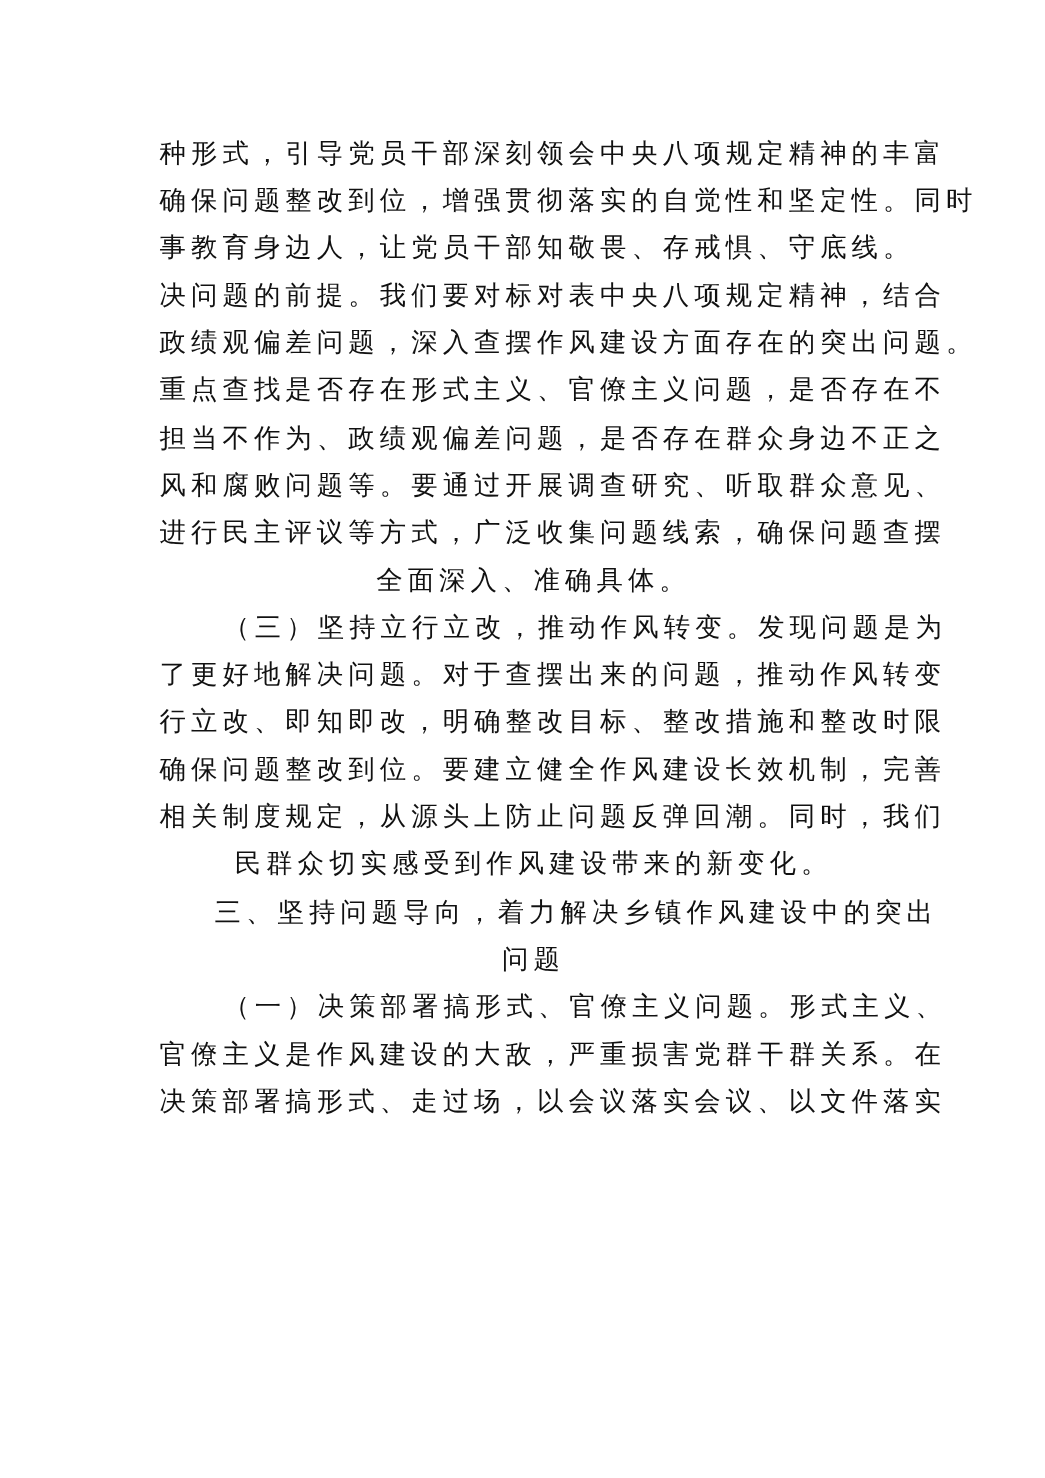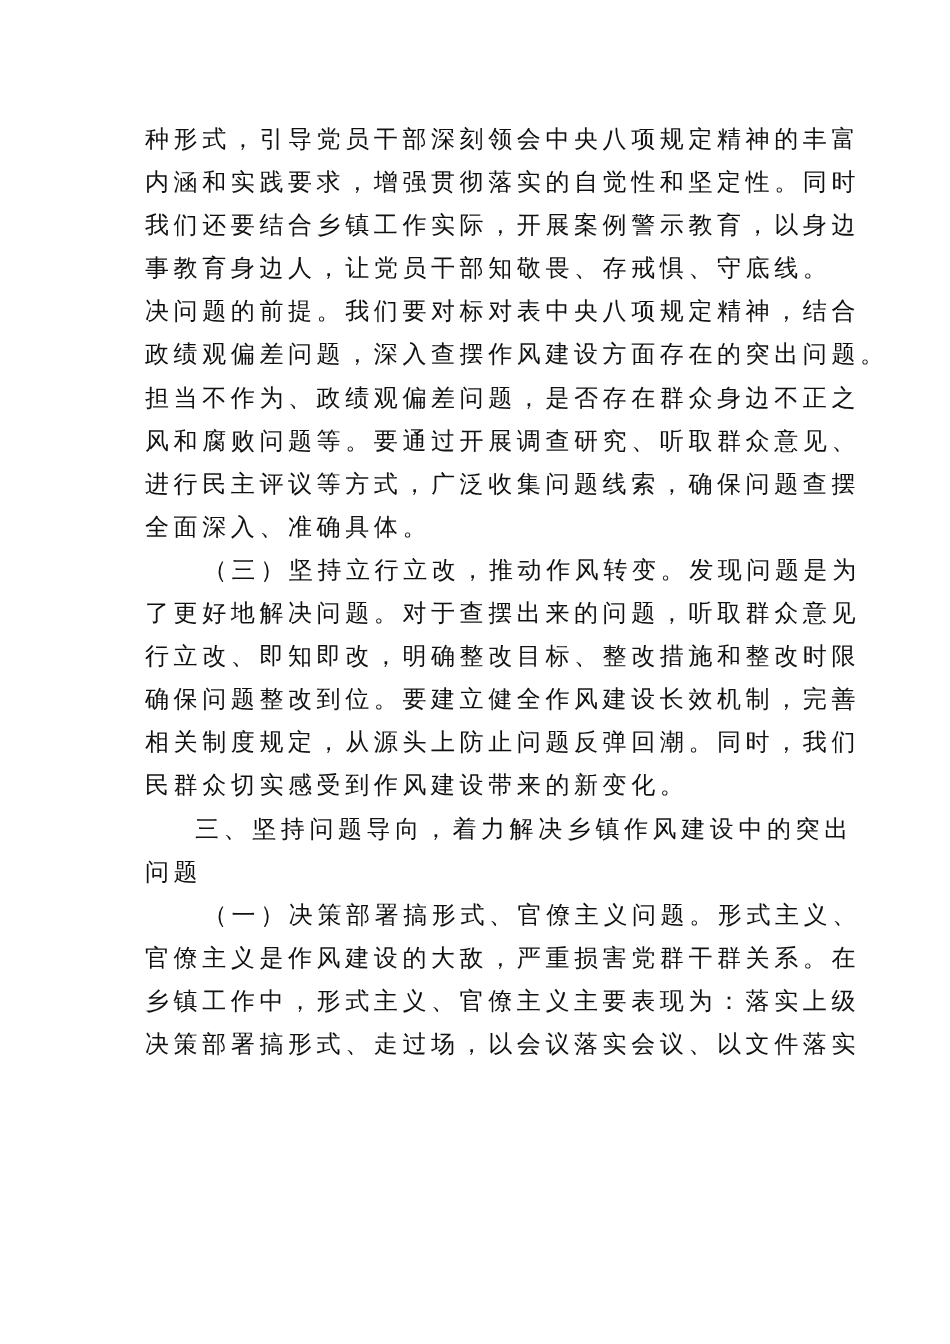--- a/index.html
+++ b/index.html
@@ -4,50 +4,50 @@
 <style>
   html, body { margin: 0; padding: 0; background: #ffffff; }
   body { width: 950px; height: 1344px; position: relative; overflow: hidden; }
   .page {
     position: absolute;
     left: 145px;
     top: 118px;
     width: 680px;
     font-family: "DejaVu Serif", "Liberation Serif", serif;
     color: #111111;
+    text-align: center;
   }
   .line {
     height: 43.1px;
     line-height: 43.1px;
     font-size: 24px;
     white-space: nowrap;
     letter-spacing: 4.6px;
   }
   .indent { padding-left: 58px; }
   .indent-h { padding-left: 50px; }
 </style>
 </head>
 <body>
 
 <div class="page">
   <div class="line">种形式，引导党员干部深刻领会中央八项规定精神的丰富</div>
-  <div class="line">内涵和实践要求，增强贯彻落实的自觉性和坚定性。同时</div>
-  <div class="line">我们还要结合乡镇工作实际，开展案例警示教育，以身边</div>
+  <div class="line">确保问题整改到位，增强贯彻落实的自觉性和坚定性。同时</div>
   <div class="line">事教育身边人，让党员干部知敬畏、存戒惧、守底线。</div>
   <div class="line">决问题的前提。我们要对标对表中央八项规定精神，结合</div>
   <div class="line">政绩观偏差问题，深入查摆作风建设方面存在的突出问题。</div>
+  <div class="line">重点查找是否存在形式主义、官僚主义问题，是否存在不</div>
   <div class="line">担当不作为、政绩观偏差问题，是否存在群众身边不正之</div>
   <div class="line">风和腐败问题等。要通过开展调查研究、听取群众意见、</div>
   <div class="line">进行民主评议等方式，广泛收集问题线索，确保问题查摆</div>
   <div class="line">全面深入、准确具体。</div>
   <div class="line indent">（三）坚持立行立改，推动作风转变。发现问题是为</div>
-  <div class="line">了更好地解决问题。对于查摆出来的问题，听取群众意见</div>
+  <div class="line">了更好地解决问题。对于查摆出来的问题，推动作风转变</div>
   <div class="line">行立改、即知即改，明确整改目标、整改措施和整改时限</div>
   <div class="line">确保问题整改到位。要建立健全作风建设长效机制，完善</div>
   <div class="line">相关制度规定，从源头上防止问题反弹回潮。同时，我们</div>
   <div class="line">民群众切实感受到作风建设带来的新变化。</div>
   <div class="line indent-h">三、坚持问题导向，着力解决乡镇作风建设中的突出</div>
   <div class="line">问题</div>
   <div class="line indent">（一）决策部署搞形式、官僚主义问题。形式主义、</div>
   <div class="line">官僚主义是作风建设的大敌，严重损害党群干群关系。在</div>
-  <div class="line">乡镇工作中，形式主义、官僚主义主要表现为：落实上级</div>
   <div class="line">决策部署搞形式、走过场，以会议落实会议、以文件落实</div>
 </div>
 
 </body></html>

